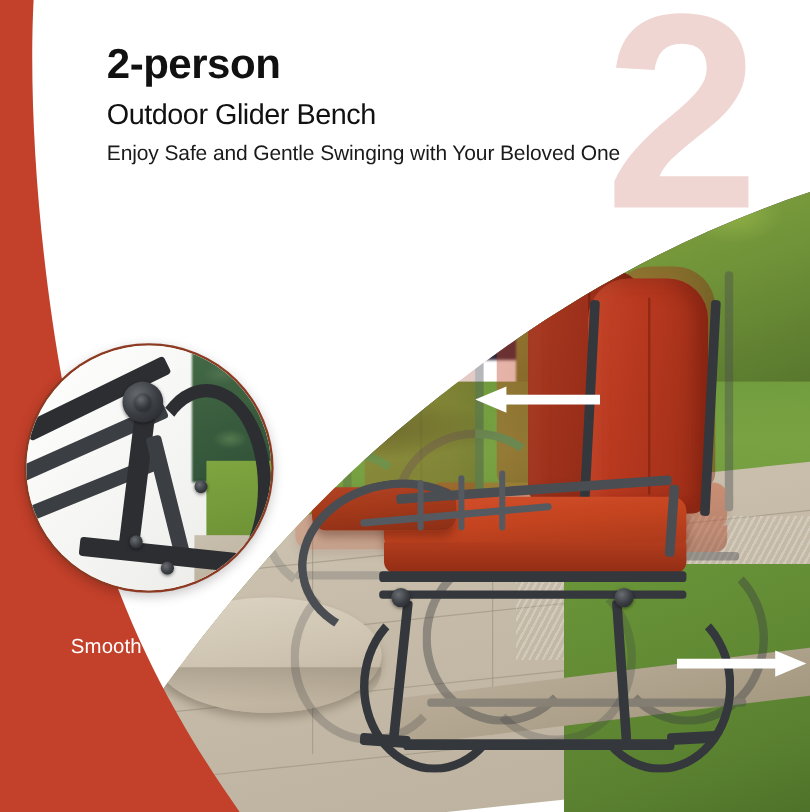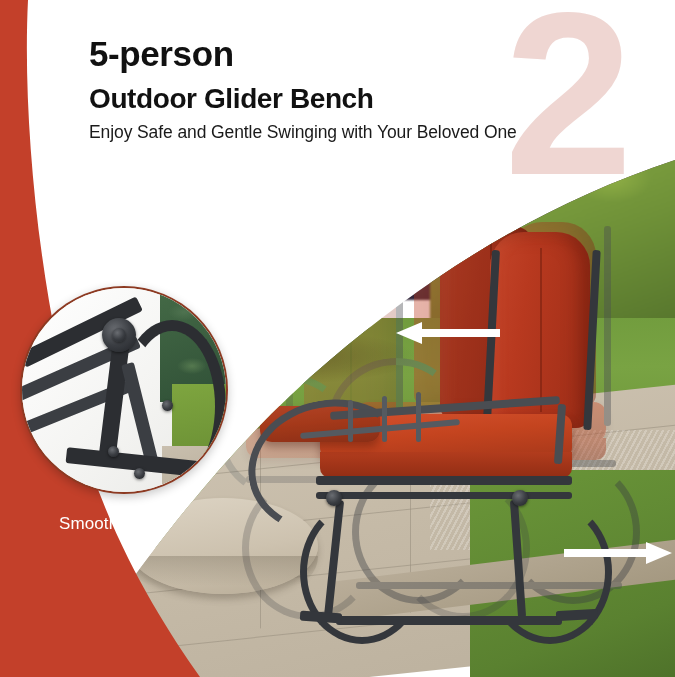--- a/index.html
+++ b/index.html
@@ -282,39 +282,39 @@
   }
   .title-line1 {
     font-size: 35px;
     font-weight: bold;
     color: #111111;
     letter-spacing: -0.4px;
     line-height: 1.18;
     margin: 0;
   }
   .title-line2 {
-    font-size: 28px;
-    font-weight: bold;
+    font-size: 24px;
+    font-weight: normal;
     color: #111111;
     letter-spacing: -0.4px;
     line-height: 1.2;
     margin: 8px 0 0 0;
   }
   .subtitle {
     font-size: 17.5px;
     font-weight: normal;
     color: #1a1a1a;
     margin: 6px 0 0 0;
     letter-spacing: -0.1px;
   }
 
   
   .caption {
     position: absolute;
-    left: 59px; top: 508px;
+    left: 59px; top: 523px;
     color: #ffffff;
     font-size: 17px;
     line-height: 1.85;
     letter-spacing: .1px;
   }
   .caption div { white-space: nowrap; }
 
   
   .arrow { position: absolute; }
   .arrow svg { display: block; }
@@ -450,21 +450,21 @@
     <div class="ibar ibar-lite" style="left:112px; top:74px; width:13px; height:108px; transform:rotate(-14deg);"></div>
 
     <div class="ibar" style="left:44px; top:166px; width:132px; height:16px; transform:rotate(6deg);"></div>
 
     <div class="ipivot" style="left:140px; top:112px; width:11px; height:11px;"></div>
     <div class="ipivot" style="left:112px; top:180px; width:11px; height:11px;"></div>
     <div class="ipivot" style="left:86px; top:158px; width:11px; height:11px;"></div>
   </div>
 
   <div class="headline">
-    <div class="title-line1">5-person</div>
+    <div class="title-line1">2-person</div>
     <div class="title-line2">Outdoor Glider Bench</div>
     <div class="subtitle">Enjoy Safe and Gentle Swinging with Your Beloved One</div>
   </div>
 
   <div class="caption">
     <div>Smooth</div>
   </div>
 
 </div>
 

